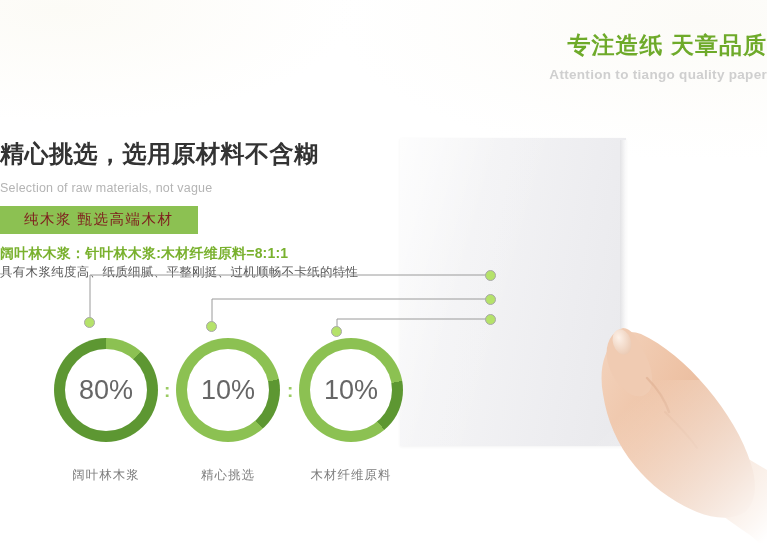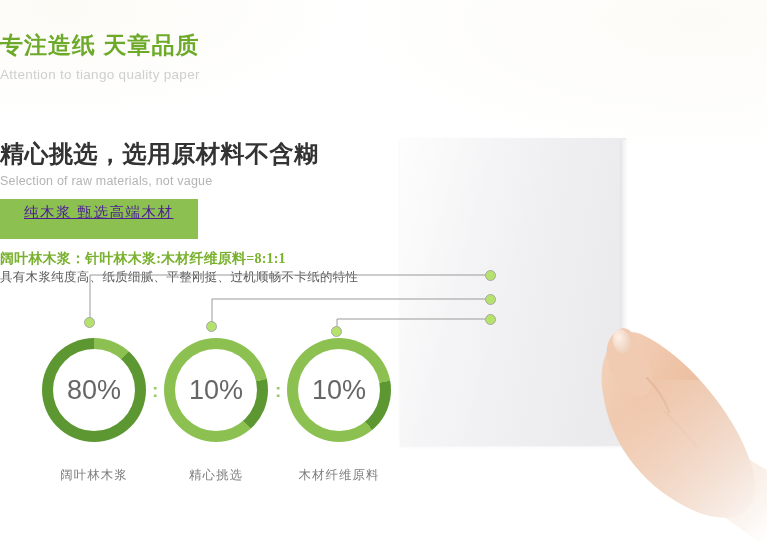--- a/index.html
+++ b/index.html
@@ -17,77 +17,76 @@
   
   .bg-wash {
     position:absolute; inset:0;
     background:
       radial-gradient(420px 160px at 60px 10px, rgba(252,251,246,1) 0%, rgba(255,255,255,0) 70%),
       radial-gradient(520px 200px at 700px 20px, rgba(252,251,247,1) 0%, rgba(255,255,255,0) 70%);
     pointer-events:none;
   }
 
   
-  .header { position:absolute; left:0; right:0; top:30px; text-align:left; }
+  .header { position:absolute; left:0; right:0; top:30px; text-align:right; }
   .header-title {
     font-size:23px; font-weight:bold; color:#6eaa2a;
     letter-spacing:1px; line-height:30px;
     white-space:nowrap;
   }
   .header-sub {
     margin-top:6px;
-    font-size:13.5px; color:#cfcfcf; font-weight:normal;
+    font-size:13.5px; color:#cfcfcf; font-weight:bold;
     letter-spacing:0.3px; line-height:18px;
   }
 
   
   .content { position:absolute; left:0; top:138px; width:430px; text-align:left; }
   .h2-cn {
     font-size:24px; font-weight:bold; color:#333333;
     letter-spacing:0.5px; line-height:32px; white-space:nowrap;
   }
   .h2-en {
-    margin-top:3px;
+    margin-top:10px;
     font-size:12.5px; color:#b4b4b4; letter-spacing:0.2px; line-height:17px;
   }
   .pill-wrap { margin-top:9px; }
   .pill {
     display:inline-block;
     background:#8cc152;
-    color:#4c1d95;
+    color:#7f1d1d;
     font-size:14.5px;
-    padding:4px 24px 17px 24px;
+    padding:4px 24px 5px 24px;
     letter-spacing:1.5px;
     line-height:19px;
     white-space:nowrap;
-    text-decoration:underline;
   }
   .ratio {
     margin-top:10px;
     font-size:14px; font-weight:bold; color:#79b12e;
-    letter-spacing:0.2px; line-height:19px; white-space:nowrap;font-family:Liberation Serif, serif;
+    letter-spacing:0.2px; line-height:19px; white-space:nowrap;
   }
   .desc {
     font-size:12.5px; color:#5a5a5a; letter-spacing:0.3px;
     line-height:18px; white-space:nowrap;
   }
 
   
   .connectors { position:absolute; left:0; top:0; width:767px; height:549px; pointer-events:none; }
 
   .node-dot {
     position:absolute;
     width:11px; height:11px; border-radius:50%;
     background:#b5e26a;
     border:1.5px solid #a8a8a8;
     box-sizing:border-box;
   }
 
   
-  .rings { position:absolute; left:4px; top:338px; width:430px; height:150px; }
+  .rings { position:absolute; left:16px; top:338px; width:430px; height:150px; }
   .ring-item { position:absolute; top:0; width:110px; text-align:center; }
   .ring {
     position:relative;
     width:104px; height:104px;
     margin:0 auto;
     border-radius:50%;
   }
   .ring-inner {
     position:absolute;
     left:11px; top:11px; right:11px; bottom:11px;

